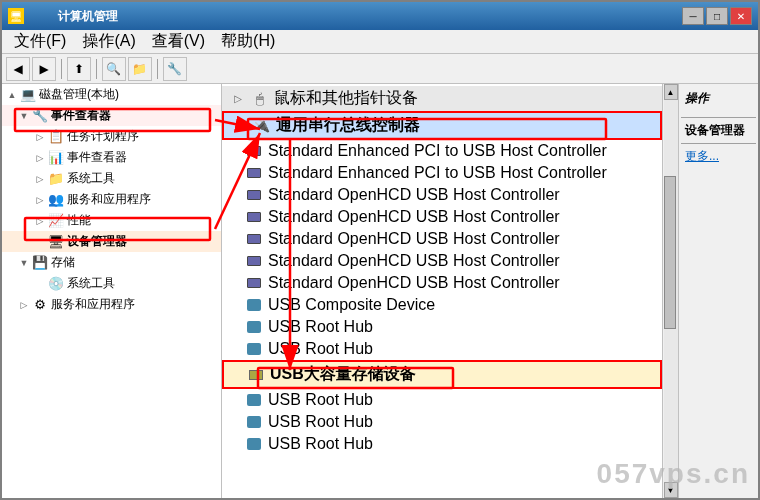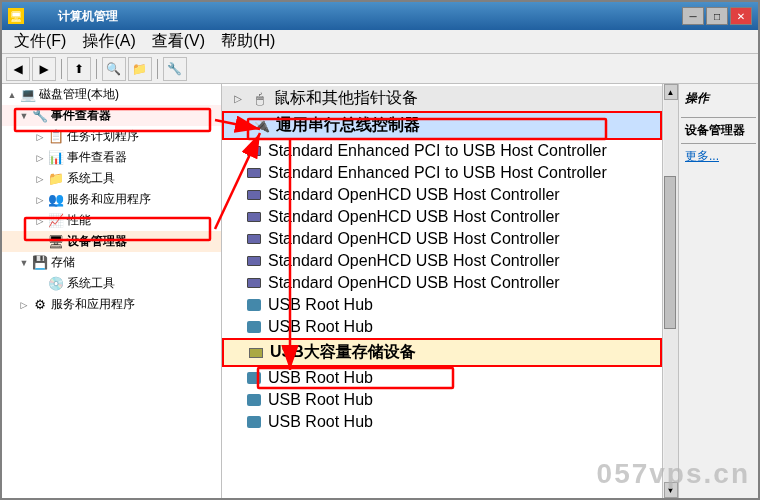--- a/index.html
+++ b/index.html
@@ -441,20 +441,26 @@
           <div class="device-item" style="padding-left:24px;">
             <div class="device-icon">
                 <div class="pci-icon"></div>
               </div>
             <span class="device-name">Standard OpenHCD USB Host Controller</span>
           </div>
           <div class="device-item" style="padding-left:24px;">
             <div class="device-icon">
                 <div class="usb-hub-icon"></div>
               </div>
+            <span class="device-name">USB Composite Device</span>
+          </div>
+          <div class="device-item" style="padding-left:24px;">
+            <div class="device-icon">
+                <div class="usb-hub-icon"></div>
+              </div>
             <span class="device-name">USB Root Hub</span>
           </div>
           <div class="device-item" style="padding-left:24px;">
             <div class="device-icon">
                 <div class="usb-hub-icon"></div>
               </div>
             <span class="device-name">USB Root Hub</span>
           </div>
 
           <div class="device-item" style="padding-left:24px; background:#fff3cc; border:2px solid red;">

